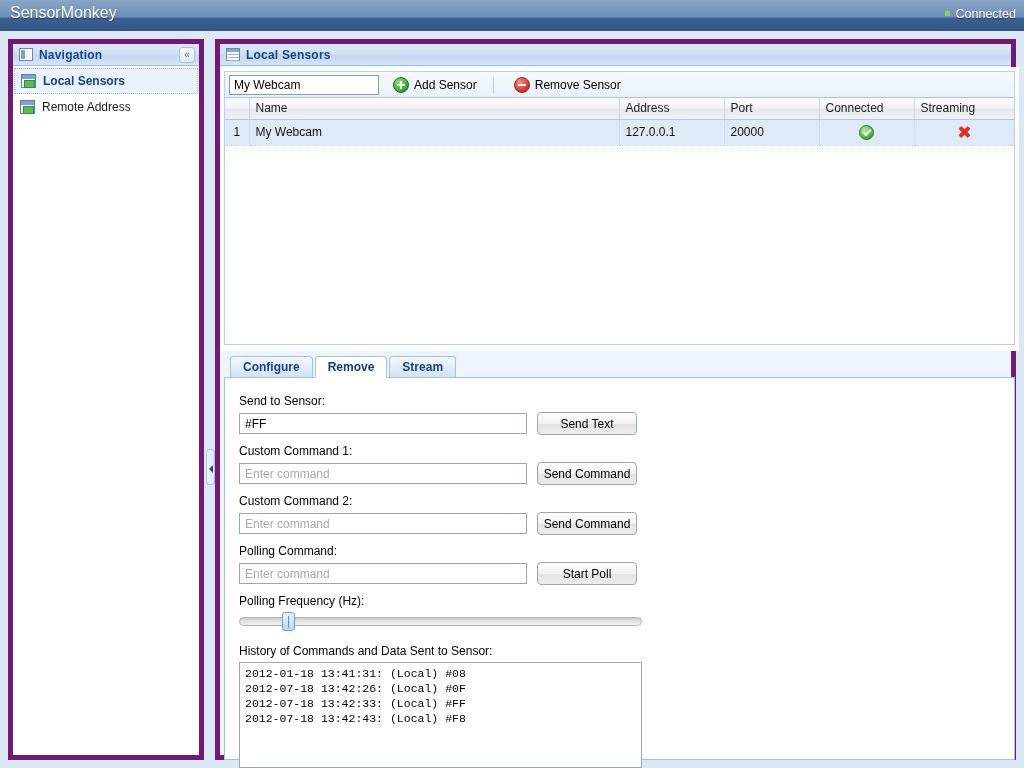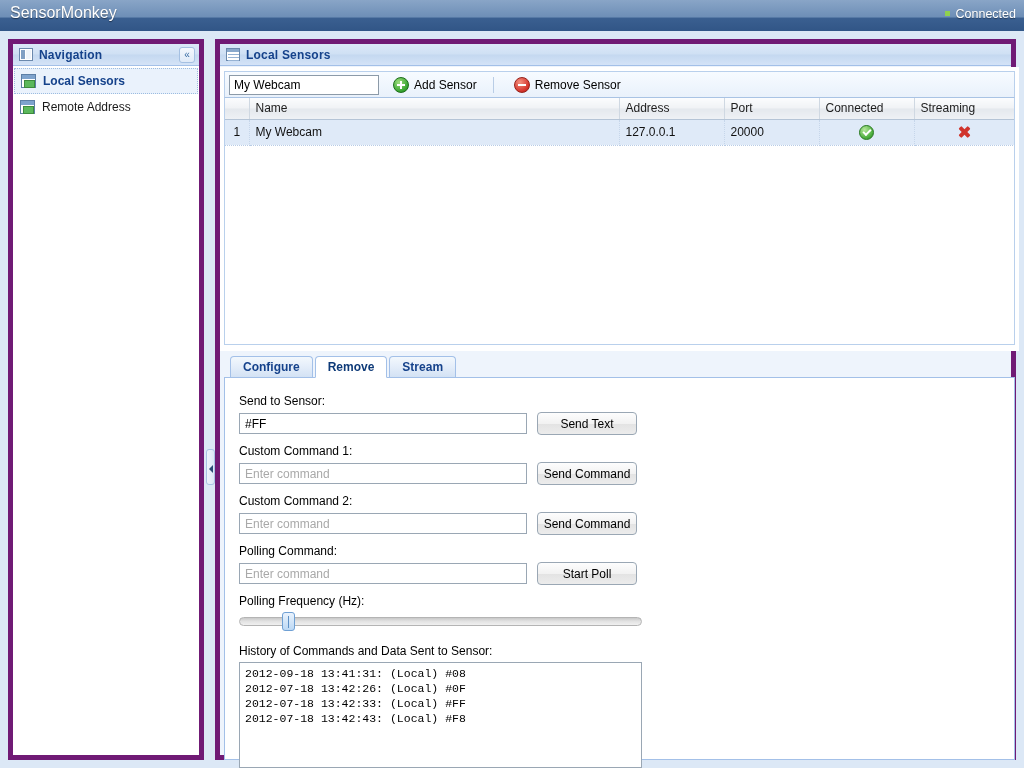--- a/index.html
+++ b/index.html
@@ -611,21 +611,21 @@
         </div>
 
         <div class="field-label">Polling Frequency (Hz):</div>
         <div class="slider-wrap">
           <div class="slider-track"></div>
           <div class="slider-thumb" id="slider-thumb" style="left: 42.9px;"></div>
         </div>
 
         <div class="field-label">History of Commands and Data Sent to Sensor:</div>
         <div class="history-box" id="history-box">
-            <div class="history-line">2012-09-18 13:41:31: (Local) #08</div>
+            <div class="history-line">2012-01-18 13:41:31: (Local) #08</div>
             <div class="history-line">2012-07-18 13:42:26: (Local) #0F</div>
             <div class="history-line">2012-07-18 13:42:33: (Local) #FF</div>
             <div class="history-line">2012-07-18 13:42:43: (Local) #F8</div>
           </div>
 
       </div>
     </div>
   </div>
 </div>
 

